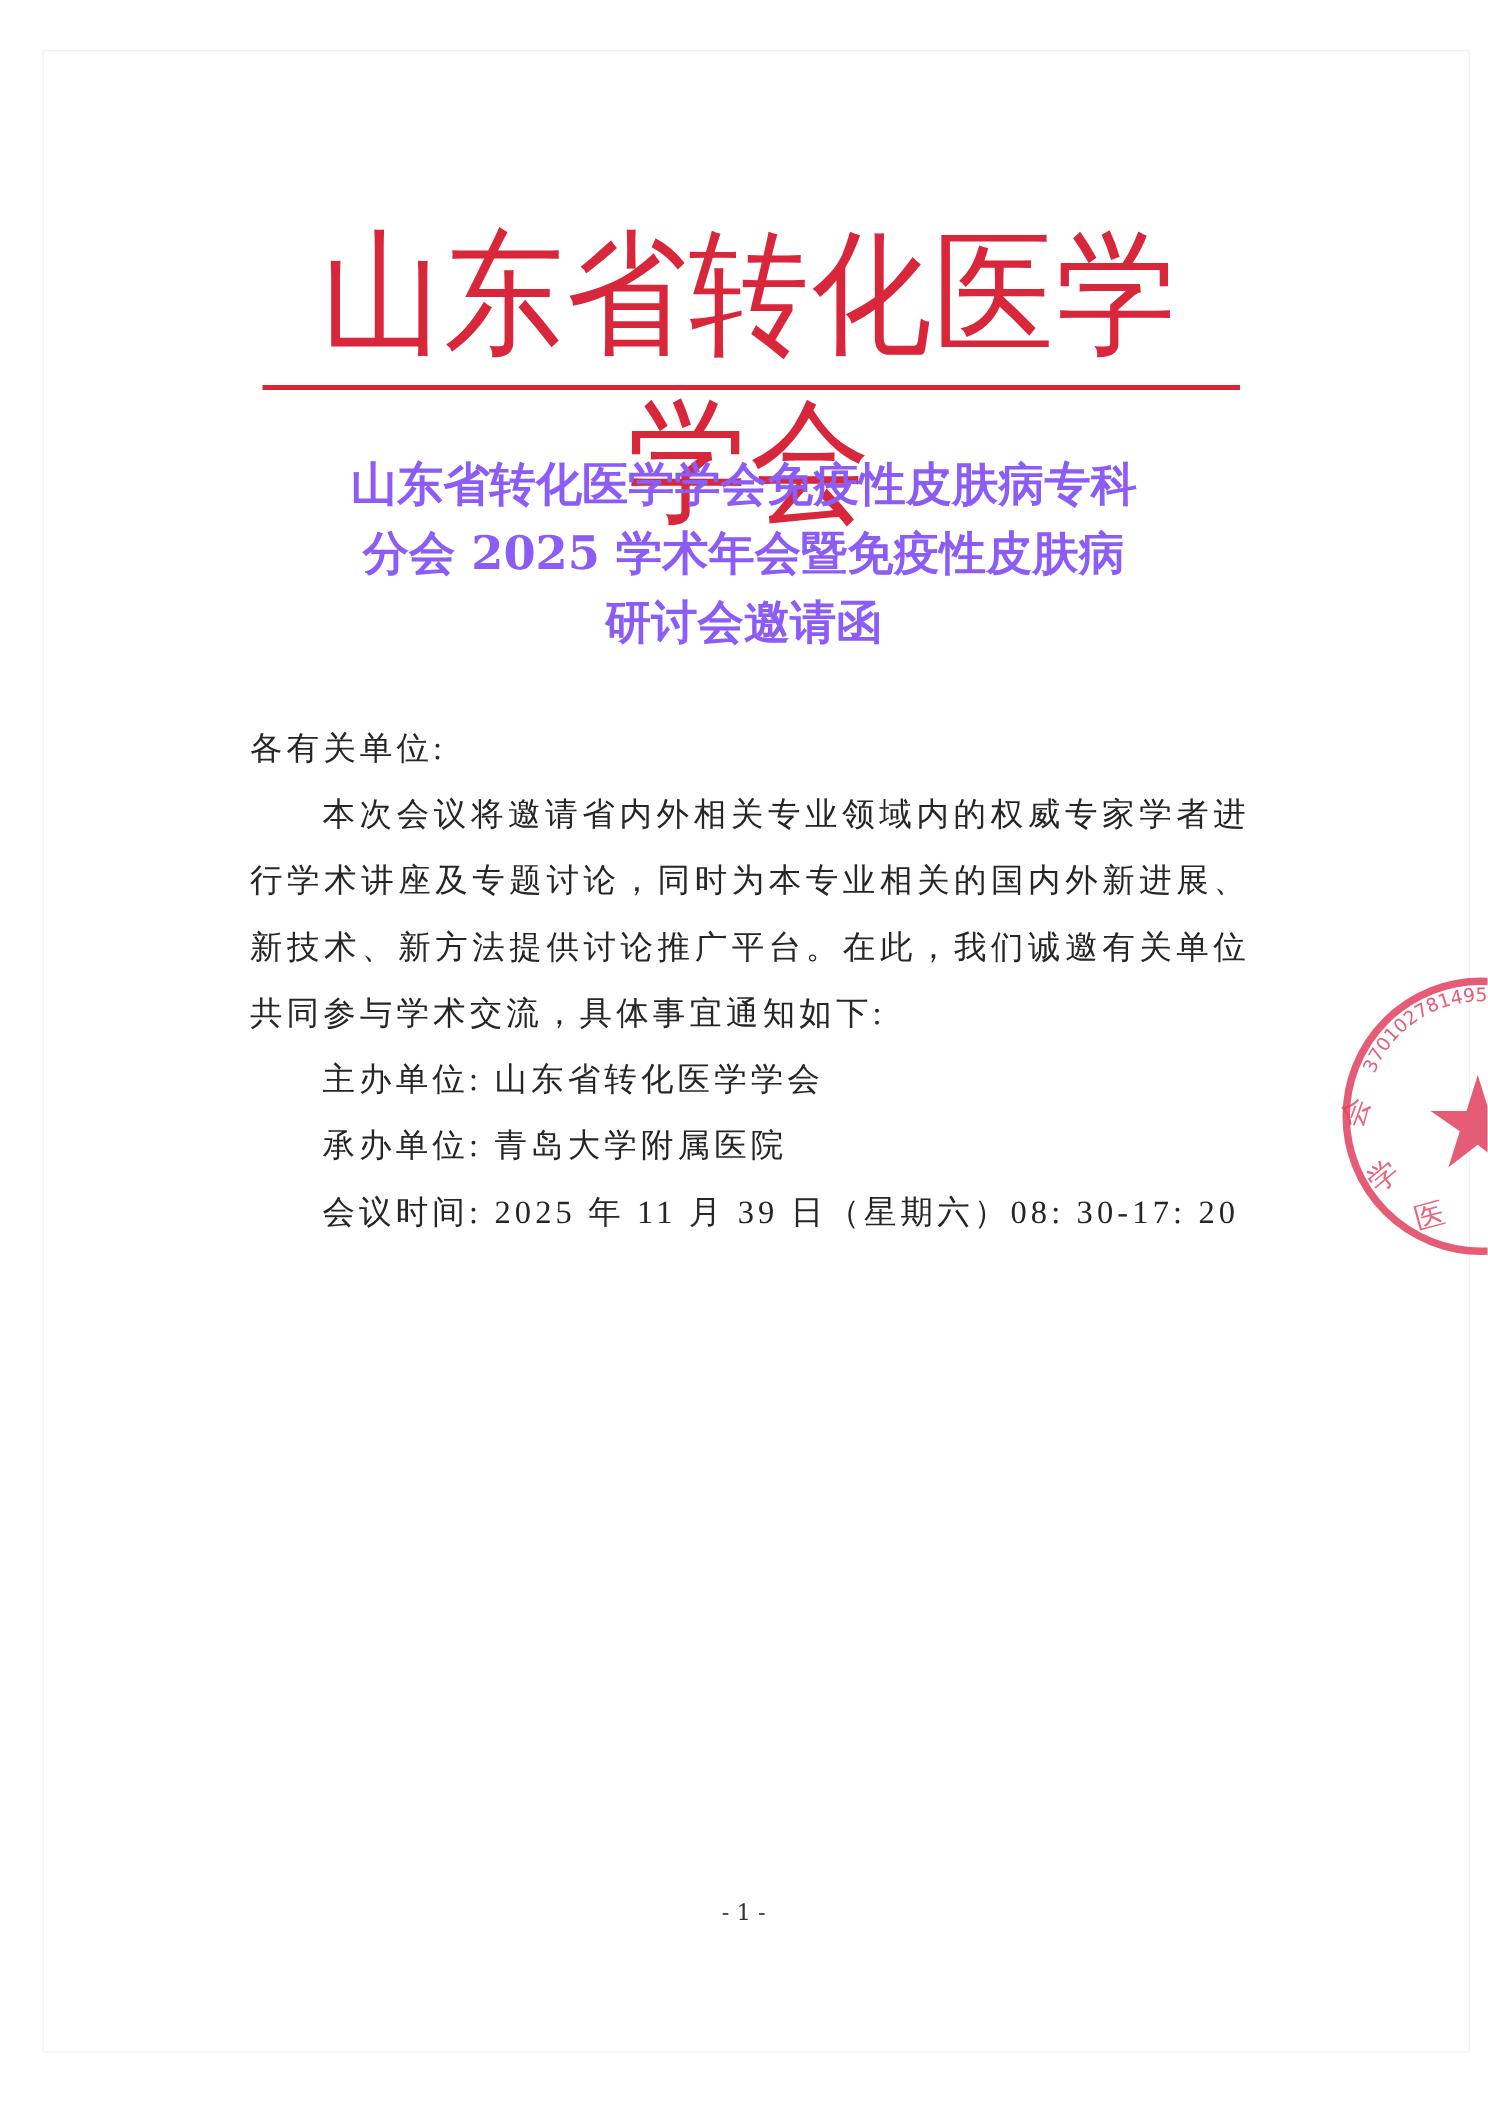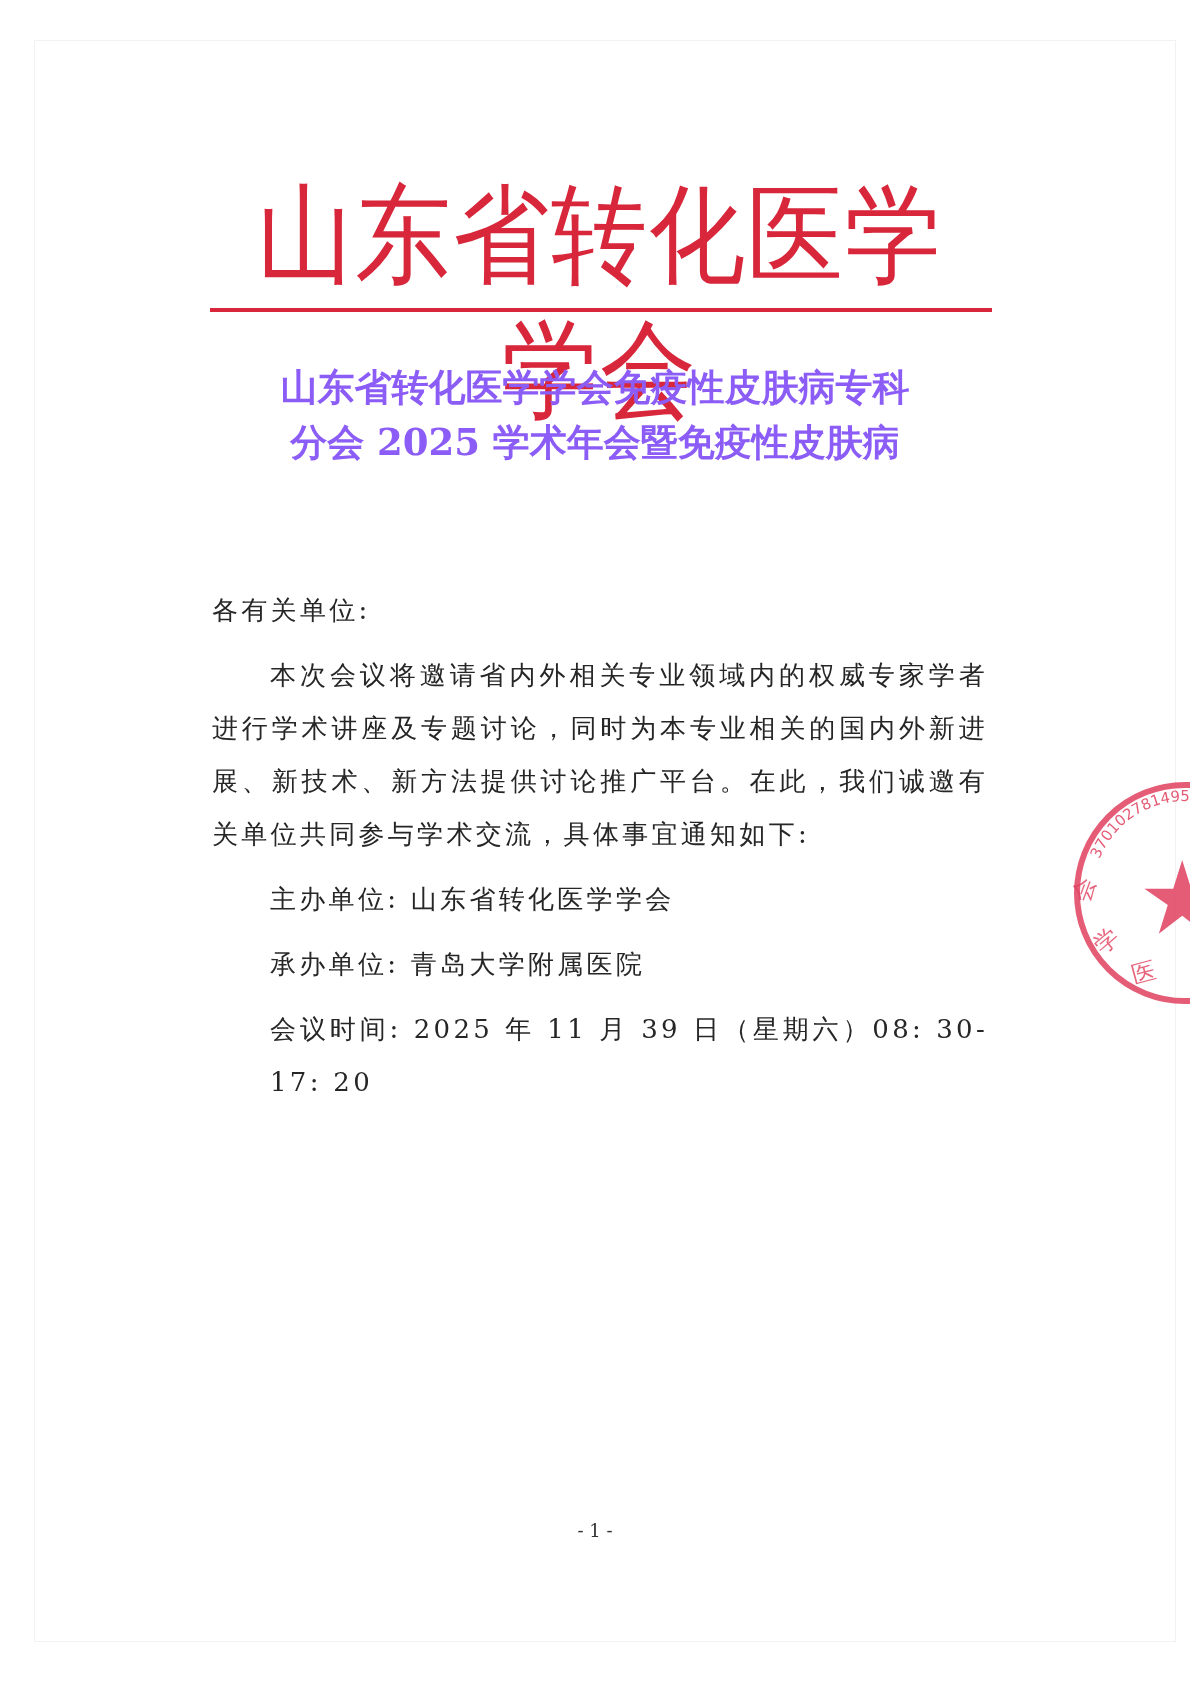--- a/index.html
+++ b/index.html
@@ -28,21 +28,21 @@
     position: absolute; left: 150px; top: 360px; width: 890px;
     text-align: center; font-weight: bold;
     font-size: 37px; line-height: 55px; color: #8b5cf6;
   }
   .doc-title div { white-space: nowrap; }
   .body-text {
     position: absolute; left: 200px; top: 572px; width: 800px;
     font-size: 26px; line-height: 53px; color: #262626;
     letter-spacing: 3.3px;
   }
-  .body-text p { margin: 12px; text-align: justify; text-align-last: left; }
+  .body-text p { margin: 0; text-align: justify; text-align-last: left; font-family: Liberation Serif, serif; }
   .indent { text-indent: 58px; }
   .sub { padding-left: 58px; }
   .heading { padding-left: 58px; font-weight: bold; font-family: "DejaVu Sans", "Liberation Sans", sans-serif; letter-spacing: 2px; }
   .page-number {
     position: absolute; left: 0; width: 1190px; top: 1520px;
     text-align: center; font-size: 18px; color: #333;
   }
   .seal {
     position: absolute; left: 1070px; top: 778px; width: 230px; height: 230px;
   }
@@ -51,20 +51,21 @@
 <body>
 
 <div class="page-edge"></div>
 
 <div class="org-header">山东省转化医学学会</div>
 <div class="header-rule"></div>
 
 <div class="doc-title">
   <div>山东省转化医学学会免疫性皮肤病专科</div>
   <div>分会 2025 学术年会暨免疫性皮肤病</div>
+  <div>研讨会邀请函</div>
 </div>
 
 <div class="body-text">
   <p>各有关单位:</p>
   <p class="indent">本次会议将邀请省内外相关专业领域内的权威专家学者进行学术讲座及专题讨论，同时为本专业相关的国内外新进展、新技术、新方法提供讨论推广平台。在此，我们诚邀有关单位共同参与学术交流，具体事宜通知如下:</p>
   <p class="sub">主办单位: 山东省转化医学学会</p>
   <p class="sub">承办单位: 青岛大学附属医院</p>
   <p class="sub">会议时间: 2025 年 11 月 39 日（星期六）08: 30-17: 20</p>
 </div>
 

